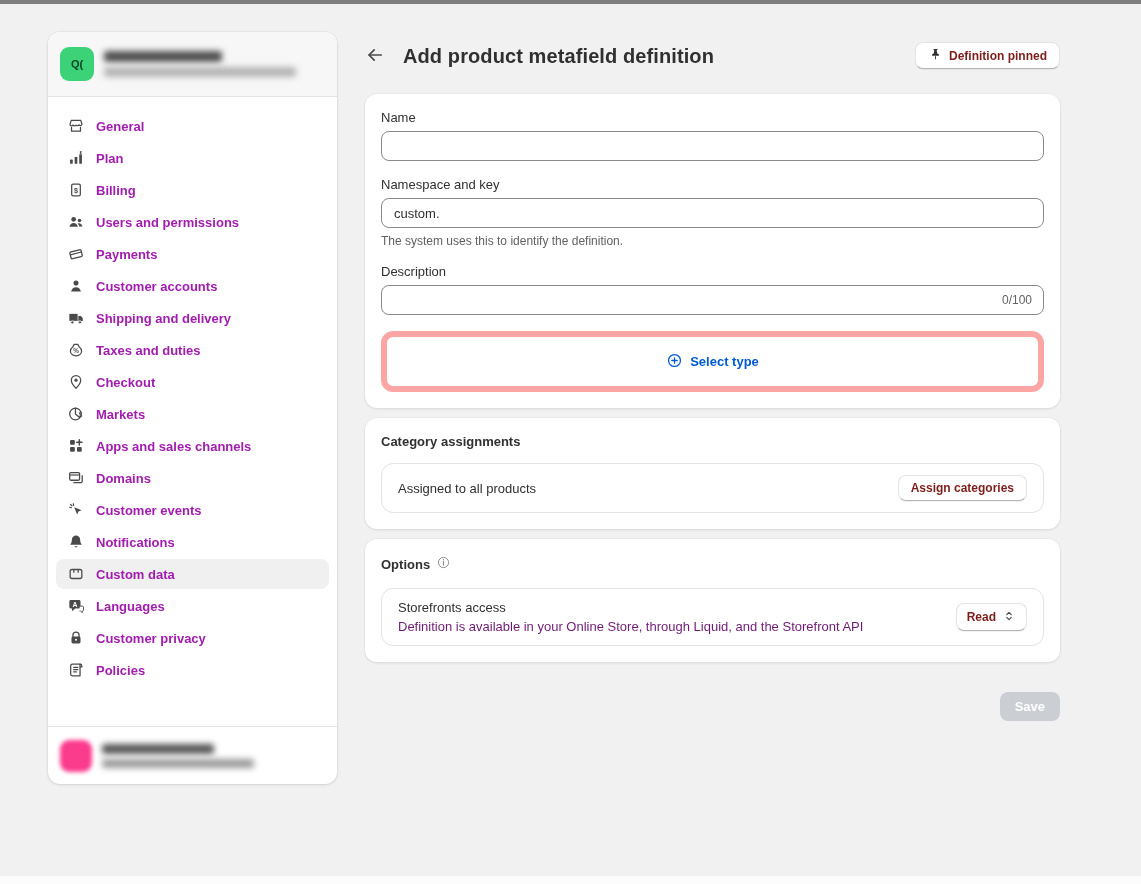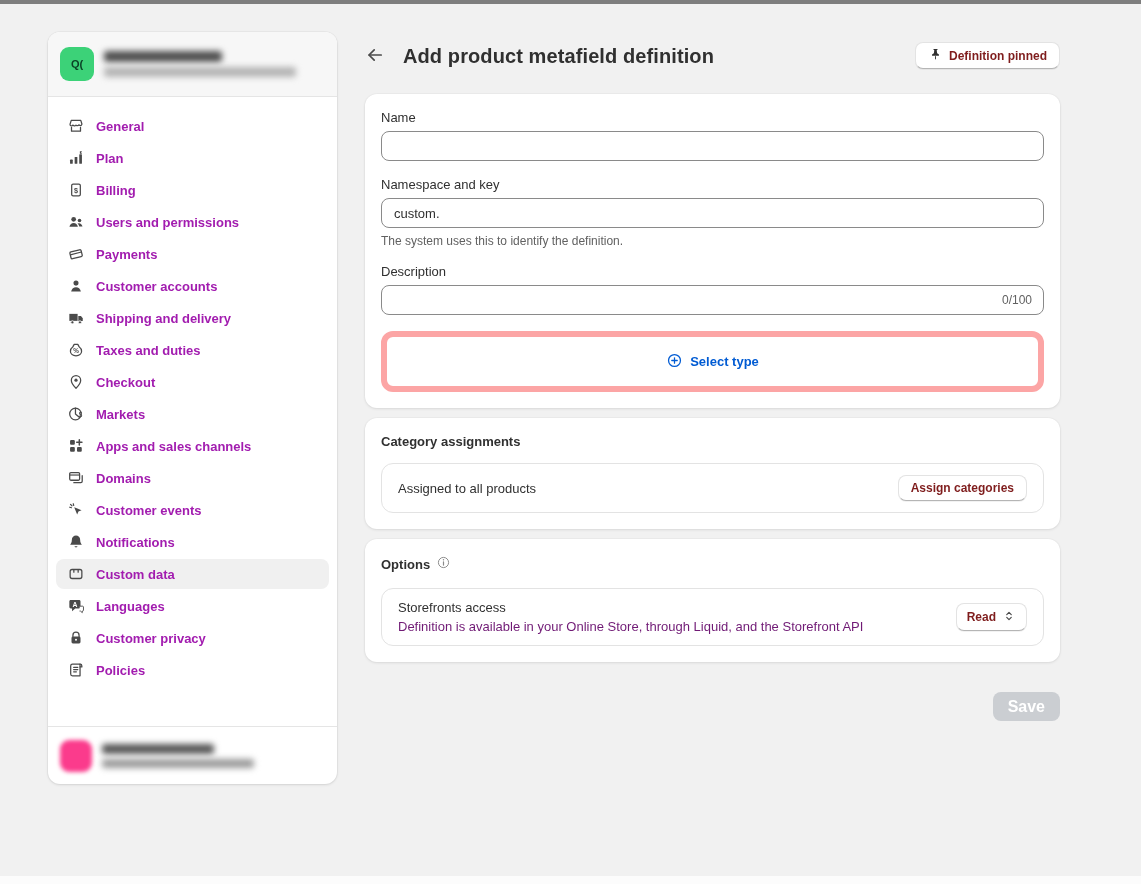--- a/index.html
+++ b/index.html
@@ -115,21 +115,21 @@
   .row-status { font-size:13px; color:#303030; }
   .assign-btn { padding:5px 12px; height:26px; }
   .row-text-title { font-size:13px; font-weight:500; color:#303030; margin-bottom:4px; }
   .row-text-desc { font-size:13px; color:#701a75; }
   .read-select { padding:4px 10px; height:28px; }
   .read-select svg { width:14px; height:14px; }
 
   .save-row { display:flex; justify-content:flex-end; margin-top:30px; }
   .save-btn {
     background:#cbced2; color:#fff; border:none; border-radius:8px;
-    font-size:16px; font-weight:600; padding:6px 15px; height:29px;
+    font-size:13px; font-weight:600; padding:6px 15px; height:29px;
     cursor:default; font-family:inherit;
   }
 </style>
 </head>
 <body>
 
 <div class="top-strip"></div>
 
 <aside class="sidebar">
   <div class="account-header">

